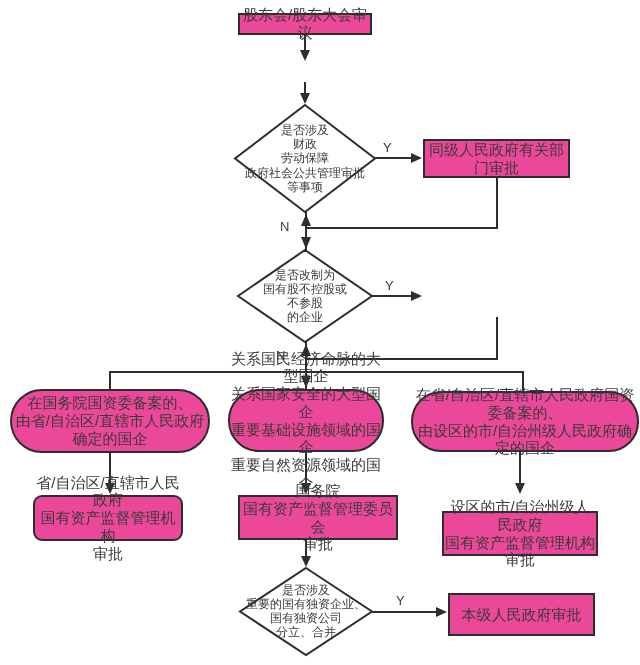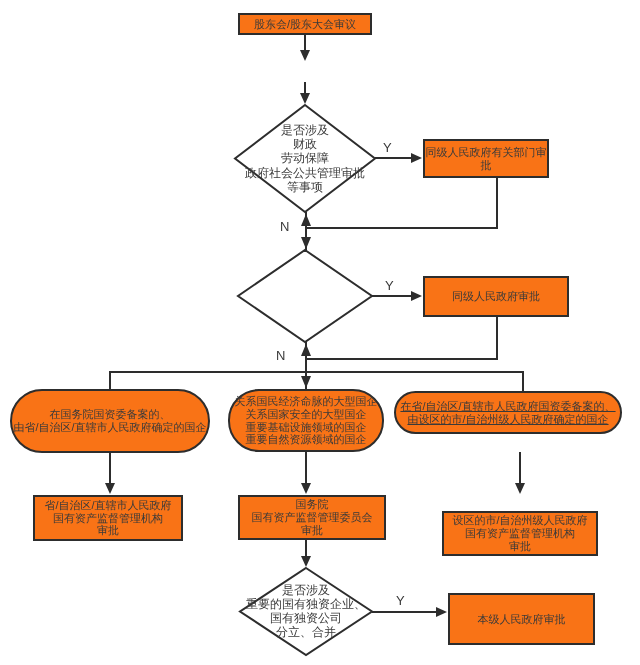--- a/index.html
+++ b/index.html
@@ -1,21 +1,21 @@
 <!DOCTYPE html>
 <html><head>
 <meta charset="utf-8">
 <style>
   html,body{margin:0;padding:0;background:#fff;}
   .diagram{position:relative;width:640px;height:665px;background:#fff;
     font-family:"Liberation Sans",sans-serif;overflow:hidden;}
   .connectors{position:absolute;left:0;top:0;z-index:1;}
-  .node{position:absolute;box-sizing:border-box;border:2px solid #2d2d2d;background:#f97316;
+  .node{position:absolute;box-sizing:border-box;border:2px solid #2d2d2d;background:#ec4899;
     display:flex;align-items:center;justify-content:center;text-align:center;
-    color:#3a3a3a;font-size:11px;line-height:1.18;white-space:pre-line;z-index:2;}
+    color:#3a3a3a;font-size:15px;line-height:1.18;white-space:pre-line;z-index:2;}
   .stadium{border-radius:32px;}
   .dlabel{position:absolute;display:flex;align-items:center;justify-content:center;
     text-align:center;color:#3a3a3a;font-size:12px;line-height:1.18;
     white-space:pre-line;z-index:3;}
   .elabel{position:absolute;color:#3a3a3a;font-size:13px;z-index:3;}
 </style>
 </head>
 <body>
 
 <div class="diagram">
@@ -61,54 +61,57 @@
 
   <div class="node" style="left:238px;top:13px;width:134px;height:22px;">股东会/股东大会审议</div>
 
 
   <div class="dlabel" style="left:235px;top:126px;width:140px;height:65px;">是否涉及
 财政
 劳动保障
 政府社会公共管理审批
 等事项</div>
 
-  <div class="node" style="left:423px;top:139px;width:126px;height:39px;">同级人民政府有关部门审批</div>
+  <div class="node" style="left:423px;top:139px;width:147px;height:39px;">同级人民政府有关部门审批</div>
 
+  <div class="dlabel" style="left:232px;top:270px;width:146px;height:52px;">是否改制为
+国有股不控股或
+不参股
+的企业</div>
 
-  <div class="node" style="left:423px;top:276px;width:146px;height:41px;">同级人民政府审批</div>
 
   <div class="node stadium" style="left:228px;top:389px;width:156px;height:63px;border-radius:31px;">关系国民经济命脉的大型国企
 关系国家安全的大型国企
 重要基础设施领域的国企
 重要自然资源领域的国企</div>
 
   <div class="node stadium" style="left:10px;top:389px;width:200px;height:64px;">在国务院国资委备案的、
 由省/自治区/直辖市人民政府确定的国企</div>
 
-  <div class="node stadium" style="left:394px;top:391px;width:228px;height:43px;border-radius:30px;text-decoration:underline;">在省/自治区/直辖市人民政府国资委备案的、
+  <div class="node stadium" style="left:411px;top:391px;width:228px;height:61px;border-radius:30px;">在省/自治区/直辖市人民政府国资委备案的、
 由设区的市/自治州级人民政府确定的国企</div>
 
-  <div class="node" style="left:33px;top:495px;width:150px;height:46px;">省/自治区/直辖市人民政府
+  <div class="node" style="left:33px;top:495px;width:150px;height:46px;border-radius:9px;">省/自治区/直辖市人民政府
 国有资产监督管理机构
 审批</div>
 
-  <div class="node" style="left:238px;top:495px;width:148px;height:45px;">国务院
+  <div class="node" style="left:238px;top:495px;width:160px;height:45px;">国务院
 国有资产监督管理委员会
 审批</div>
 
   <div class="node" style="left:442px;top:511px;width:156px;height:45px;">设区的市/自治州级人民政府
 国有资产监督管理机构
 审批</div>
 
   <div class="dlabel" style="left:231px;top:585px;width:150px;height:52px;">是否涉及
 重要的国有独资企业、
 国有独资公司
 分立、合并</div>
 
-  <div class="node" style="left:448px;top:593px;width:147px;height:52px;">本级人民政府审批</div>
+  <div class="node" style="left:448px;top:593px;width:147px;height:43px;">本级人民政府审批</div>
 
   <div class="elabel" style="left:383px;top:140px;">Y</div>
 
   <div class="elabel" style="left:280px;top:219px;">N</div>
 
   <div class="elabel" style="left:385px;top:278px;">Y</div>
 
   <div class="elabel" style="left:276px;top:348px;">N</div>
 
   <div class="elabel" style="left:396px;top:593px;">Y</div>

